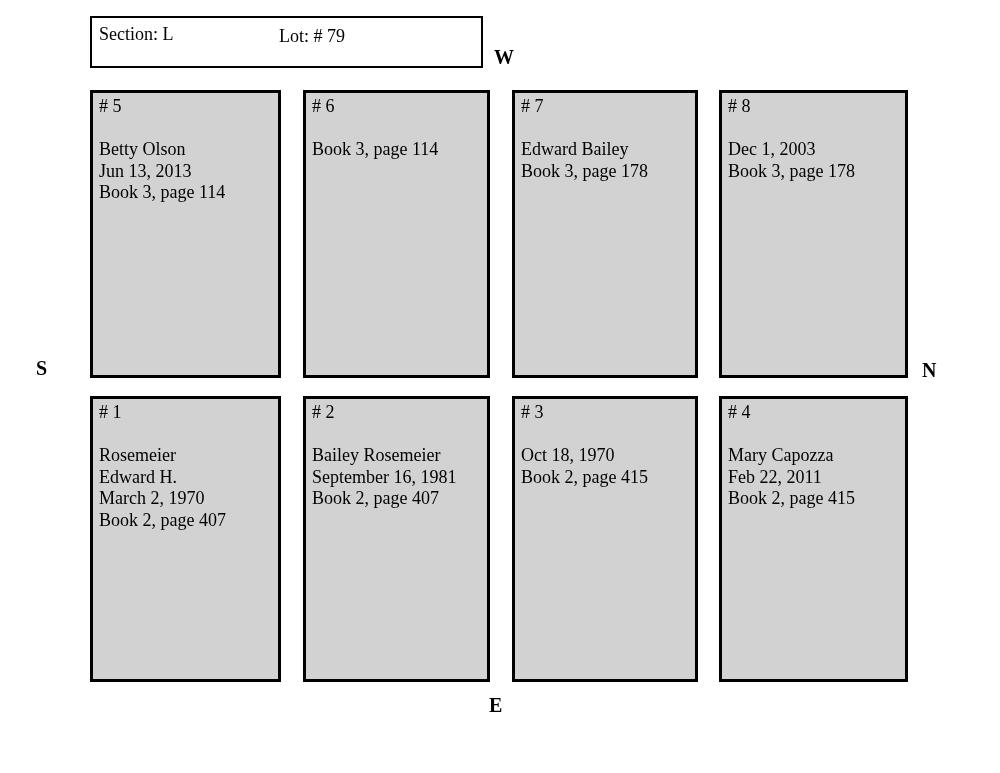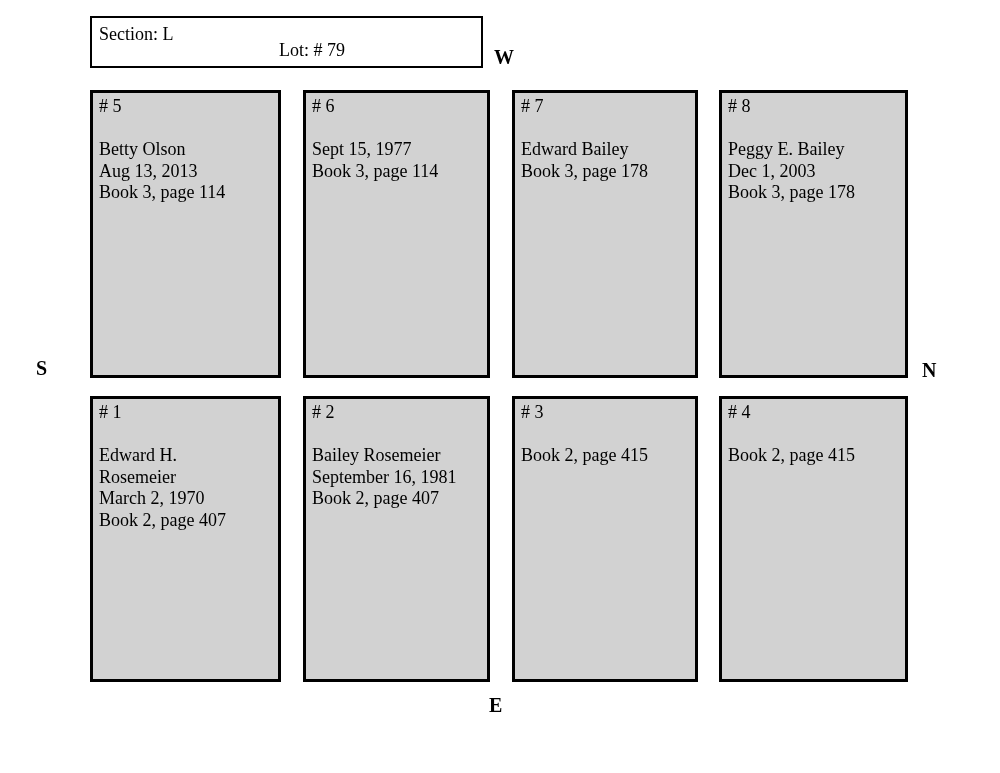--- a/index.html
+++ b/index.html
@@ -16,21 +16,21 @@
     position: absolute;
     left: 90px; top: 16px;
     width: 393px; height: 52px;
     border: 2px solid #000000;
     background: #ffffff;
     box-sizing: border-box;
     font-size: 18px;
     line-height: 21px;
   }
   .header-section { position: absolute; left: 7px;   top: 6px; white-space: nowrap; }
-  .header-lot     { position: absolute; left: 187px; top: 22px; white-space: nowrap; }
+  .header-lot     { position: absolute; left: 187px; top: 8px; white-space: nowrap; }
   .compass {
     position: absolute;
     font-weight: bold;
     font-size: 20px;
     line-height: 20px;
   }
   .compass-w { left: 494px; top: 47px;  }
   .compass-s { left: 36px;  top: 358px; }
   .compass-n { left: 922px; top: 360px; }
   .compass-e { left: 489px; top: 695px; }
@@ -65,76 +65,77 @@
 
   <div class="compass compass-w">W</div>
   <div class="compass compass-s">S</div>
   <div class="compass compass-n">N</div>
   <div class="compass compass-e">E</div>
 
   <div class="plot c1 r1">
     <div class="plot-line"># 5</div>
     <div class="plot-body">
       <div class="plot-line">Betty Olson</div>
-      <div class="plot-line">Aug 13, 2013</div>
+      <div class="plot-line">Jun 13, 2013</div>
       <div class="plot-line">Book 3, page 114</div>
     </div>
   </div>
 
   <div class="plot c2 r1">
     <div class="plot-line"># 6</div>
     <div class="plot-body">
-      <div class="plot-line">Sept 15, 1977</div>
       <div class="plot-line">Book 3, page 114</div>
     </div>
   </div>
 
   <div class="plot c3 r1">
     <div class="plot-line"># 7</div>
     <div class="plot-body">
       <div class="plot-line">Edward Bailey</div>
       <div class="plot-line">Book 3, page 178</div>
     </div>
   </div>
 
   <div class="plot c4 r1">
     <div class="plot-line"># 8</div>
     <div class="plot-body">
-      <div class="plot-line">Peggy E. Bailey</div>
       <div class="plot-line">Dec 1, 2003</div>
       <div class="plot-line">Book 3, page 178</div>
     </div>
   </div>
 
   <div class="plot c1 r2">
     <div class="plot-line"># 1</div>
     <div class="plot-body">
+      <div class="plot-line">Rosemeier</div>
       <div class="plot-line">Edward H.</div>
-      <div class="plot-line">Rosemeier</div>
       <div class="plot-line">March 2, 1970</div>
       <div class="plot-line">Book 2, page 407</div>
     </div>
   </div>
 
   <div class="plot c2 r2">
     <div class="plot-line"># 2</div>
     <div class="plot-body">
       <div class="plot-line">Bailey Rosemeier</div>
       <div class="plot-line">September 16, 1981</div>
       <div class="plot-line">Book 2, page 407</div>
     </div>
   </div>
 
   <div class="plot c3 r2">
     <div class="plot-line"># 3</div>
     <div class="plot-body">
+      <div class="plot-line">Oct 18, 1970</div>
       <div class="plot-line">Book 2, page 415</div>
     </div>
   </div>
 
   <div class="plot c4 r2">
     <div class="plot-line"># 4</div>
     <div class="plot-body">
+      <div class="plot-line">Mary Capozza</div>
+      <div class="plot-line">Feb 22, 2011</div>
       <div class="plot-line">Book 2, page 415</div>
     </div>
   </div>
 
 </div>
 
 </body></html>

